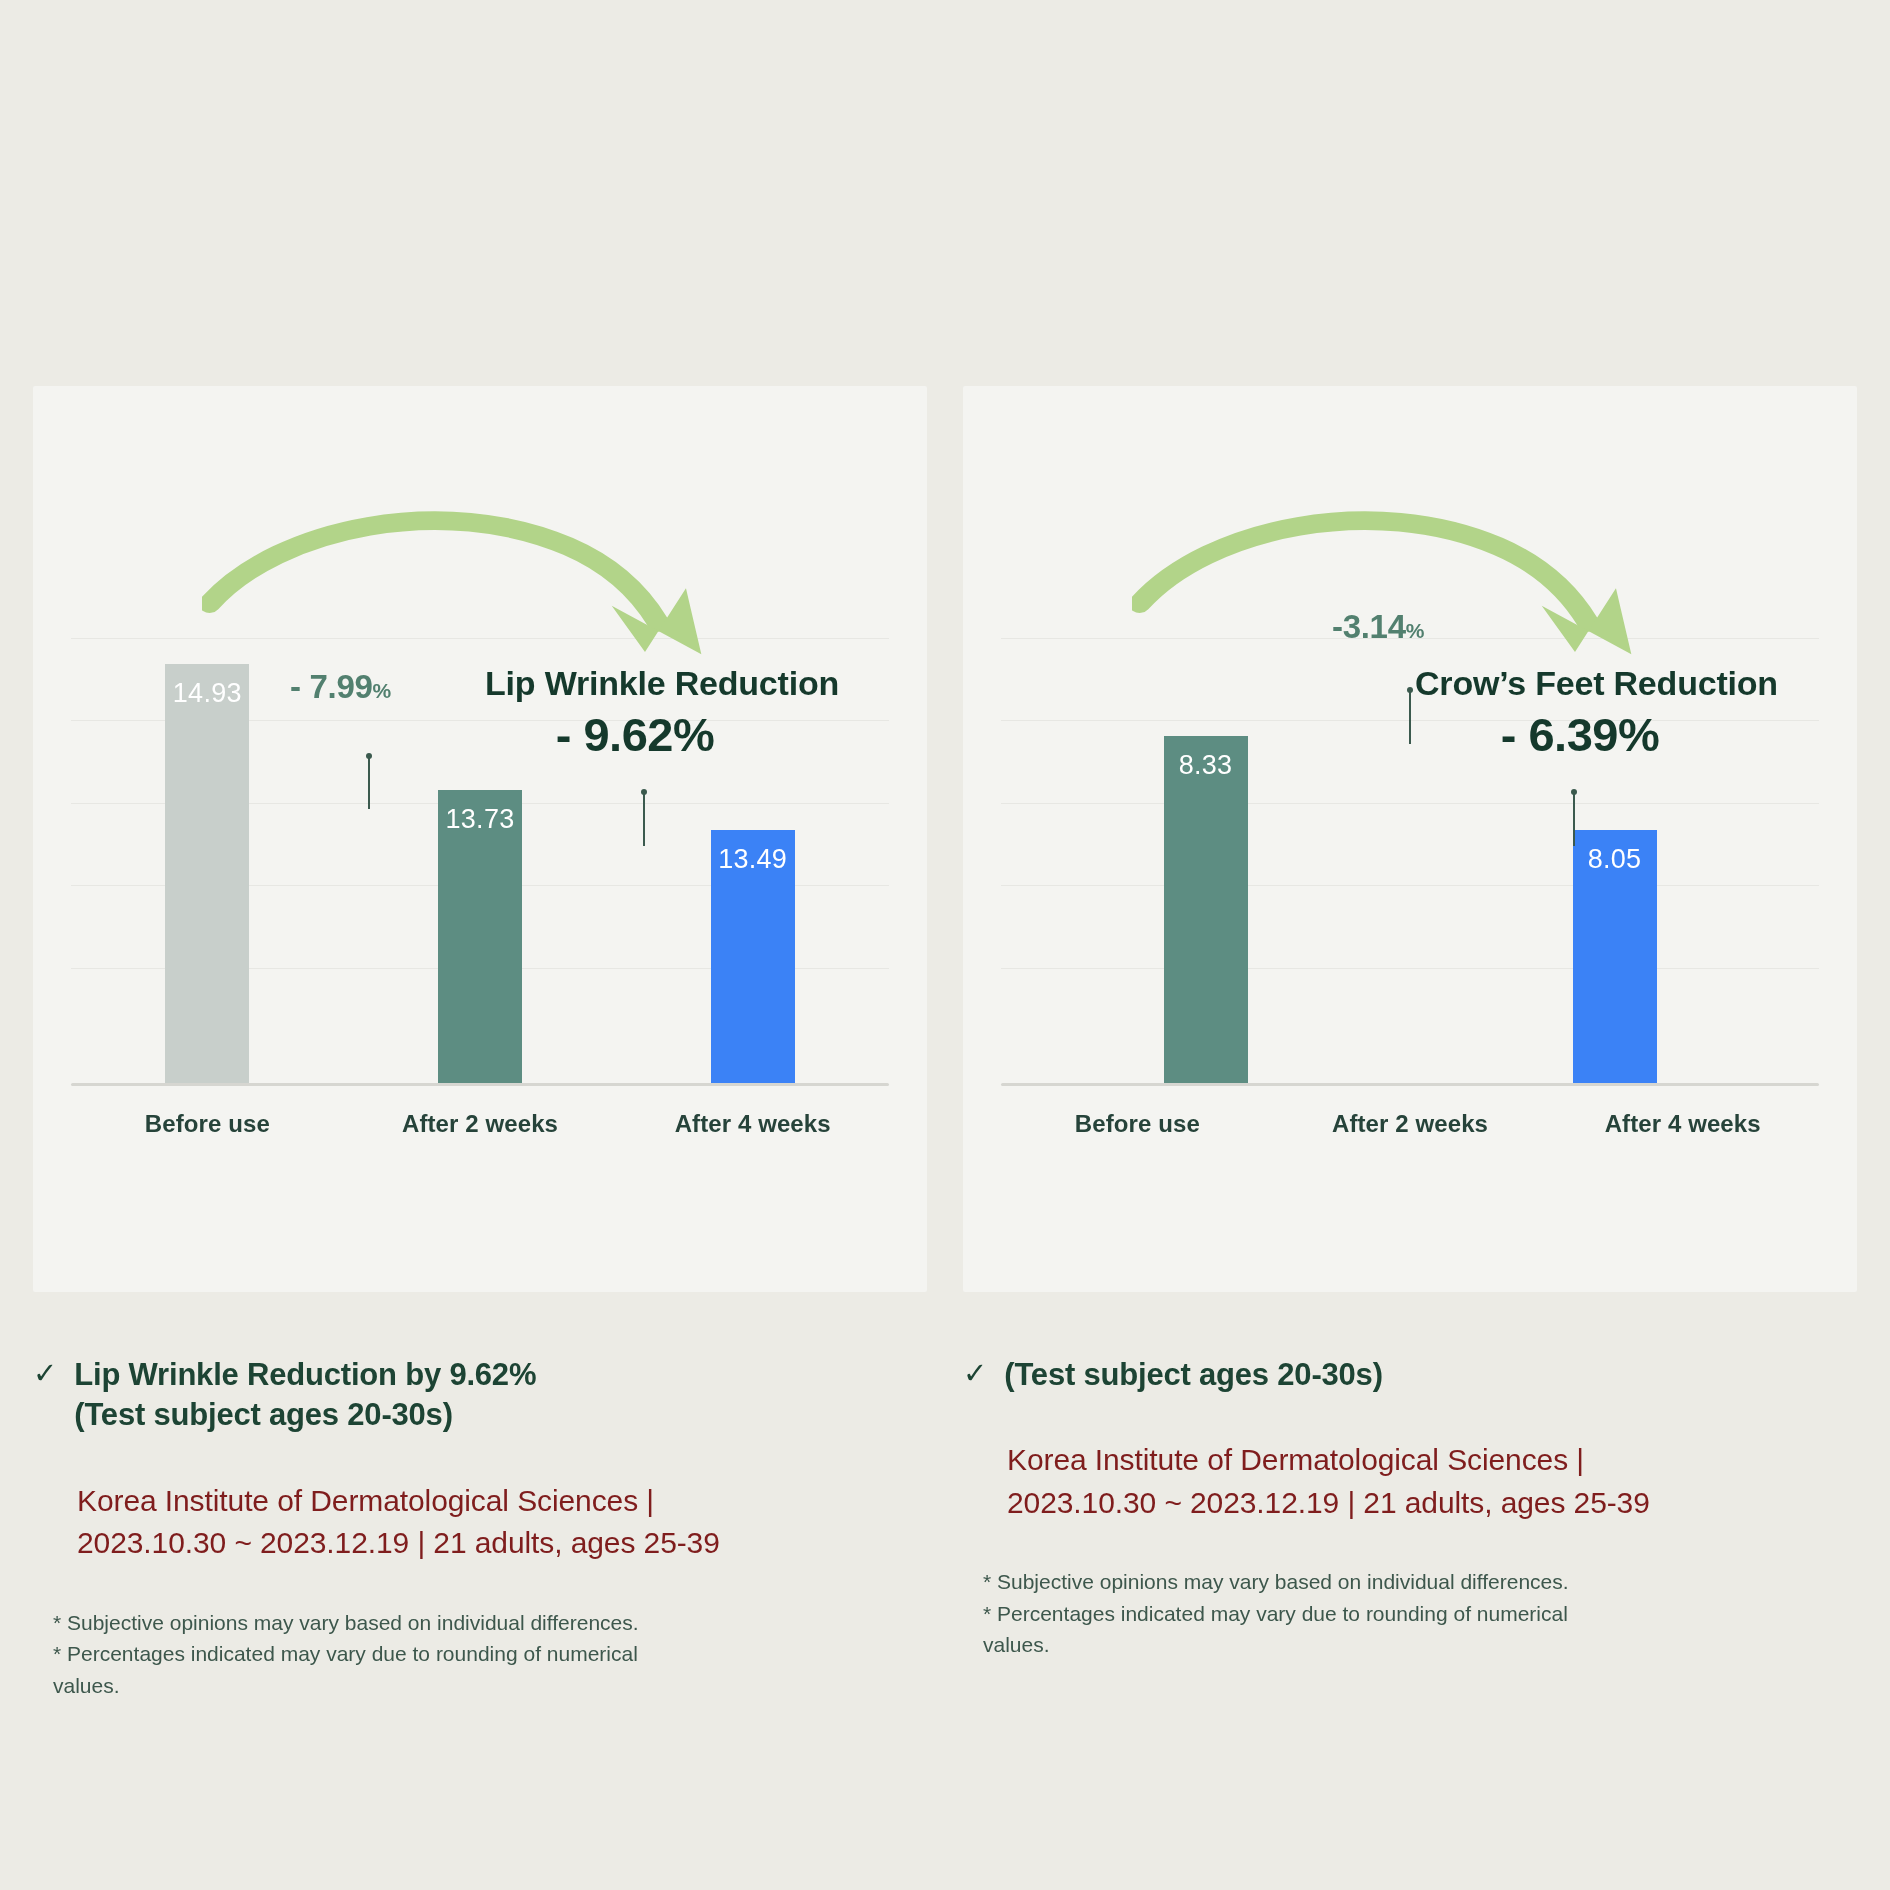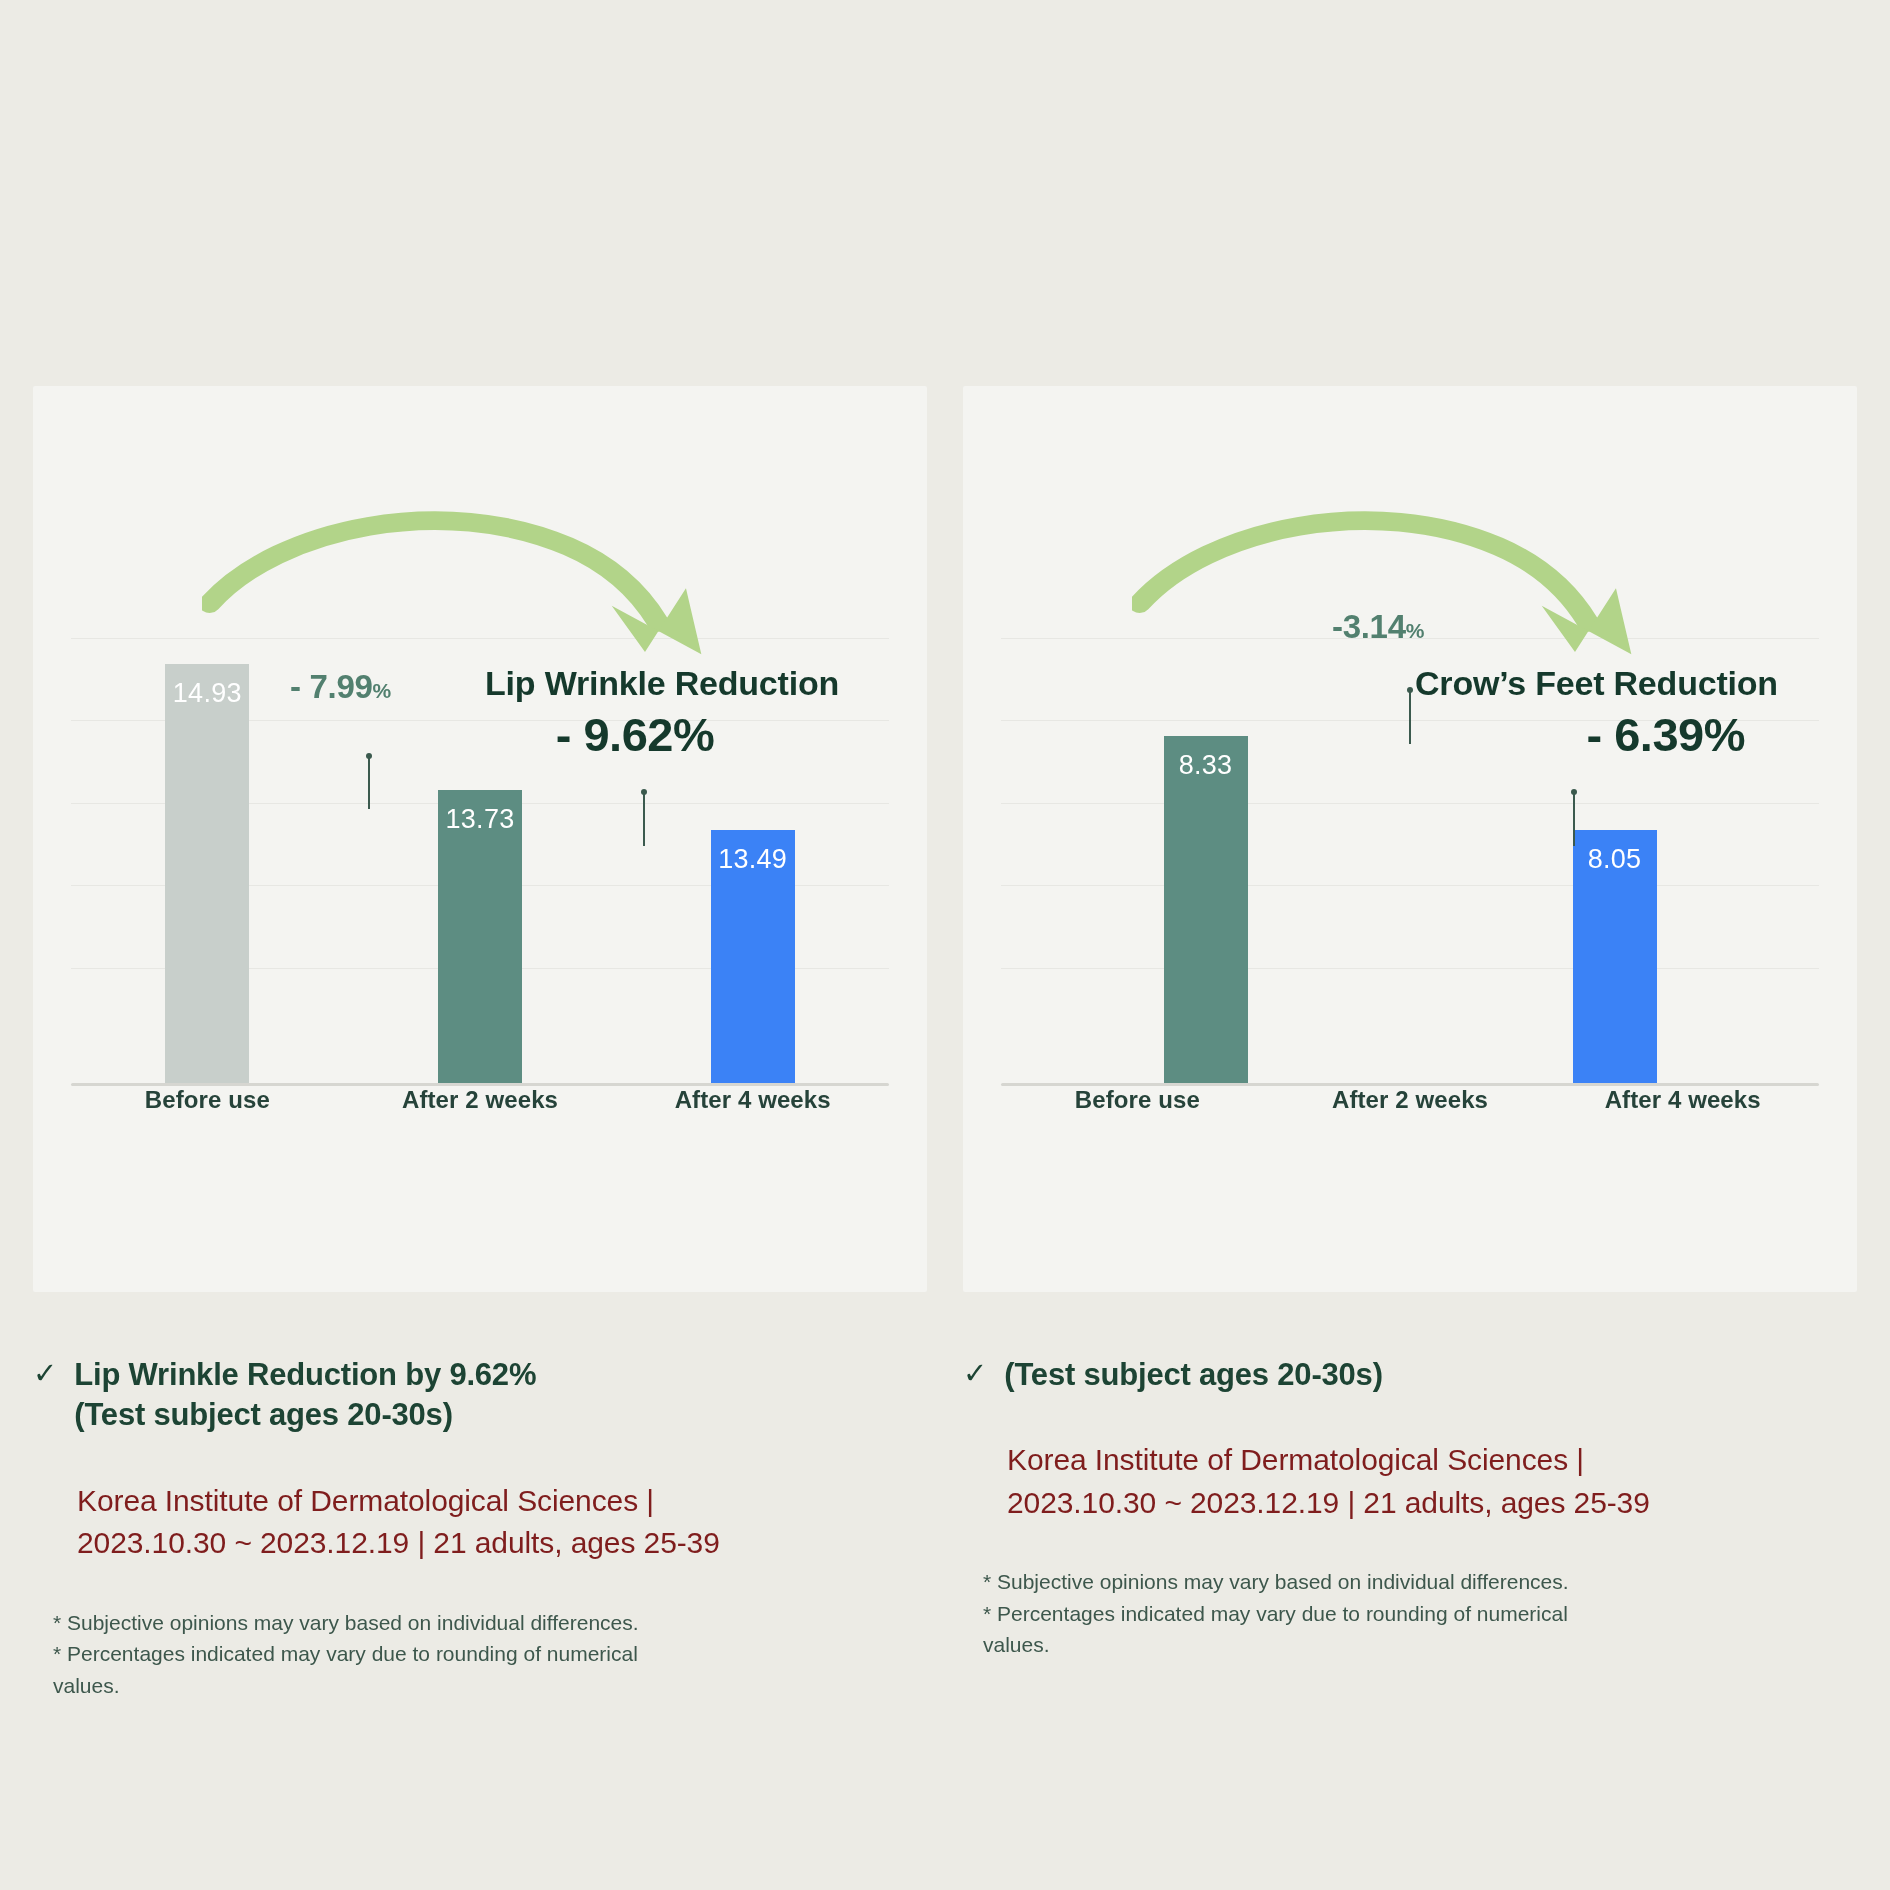--- a/index.html
+++ b/index.html
@@ -72,21 +72,21 @@
     margin-top:14px;
     font-family:"Liberation Sans", sans-serif;
   }
   .bar.c-before { background:#c8cfcb; }
   .bar.c-w2     { background:#5d8d82; }
   .bar.c-w4     { background:#3b82f6; }
 
   .xlabels {
     position:absolute;
     left:38px; right:38px;
-    bottom:172px;
+    bottom:148px;
     height:34px;
     display:flex;
   }
   .xlabel {
     flex:1 1 0;
     text-align:center;
     font-size:24px;
     font-weight:700;
     color:#26433a;
     letter-spacing:.1px;
@@ -281,21 +281,21 @@
 
         <div class="axis"></div>
 
         <div class="leader" style="left:calc(50% - 1px); top:28.0%; height:54px;"></div>
         <div class="leader" style="left:calc(83.33% - 110px); top:46.5%; height:54px;"></div>
 
         <div class="delta" style="left:calc(50% - 78px); top:13.0%;">
           <span>-3.14</span><span class="pct">%</span>
         </div>
 
-        <div class="callout" style="left:calc(50% + 5px); top:23.3%; width:330px;text-align:right;">
+        <div class="callout" style="left:calc(50% + 5px); top:23.3%; width:330px;">
           <div class="title">Crow’s Feet Reduction</div>
           <div class="big">- 6.39%</div>
         </div>
 
         <svg class="arrow" style="left:16%; top:-9%; width:72%; height:44%;" viewBox="0 0 460 220" preserveAspectRatio="none">
           <path d="M6,106 C60,36 190,6 286,54 C324,73 344,100 356,123" fill="none" stroke="#b2d489" stroke-width="17" stroke-linecap="round"></path>
           <polygon points="320,108 390,152 378,92 346,150" fill="#b2d489"></polygon>
         </svg>
       </div>
 

